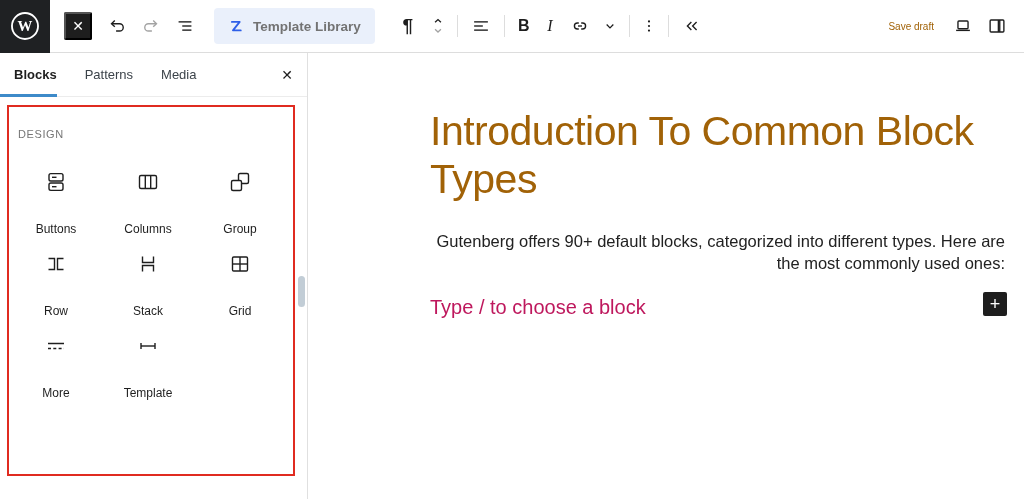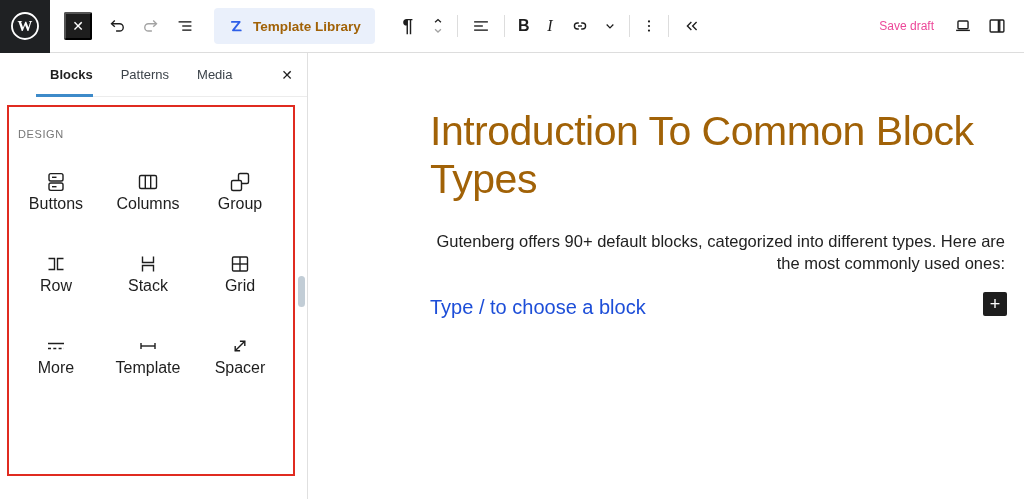--- a/index.html
+++ b/index.html
@@ -12,53 +12,53 @@
   
   .topbar { position:absolute; top:0; left:0; right:0; height:53px; background:#fff;
             border-bottom:1px solid #ddd; display:flex; align-items:center; }
   .wp-tile { width:50px; height:53px; background:#1f2123; display:flex; align-items:center; justify-content:center; flex:0 0 auto; cursor:pointer; }
   .inserter-toggle { margin-left:14px; width:28px; height:28px; background:#1e1e1e; border-radius:2px;
             color:#fff; font-size:14px; display:flex; align-items:center; justify-content:center; cursor:pointer; }
   .tbtn { width:34px; height:34px; display:flex; align-items:center; justify-content:center; background:none; border:none; cursor:pointer; }
   .tbtn.narrow { width:26px; }
   .tl-btn { margin-left:12px; height:36px; padding:0 14px; display:flex; align-items:center; gap:8px;
             background:#eaf0fb; border:none; border-radius:4px; cursor:pointer;
-            color:#a16207; font-weight:700; font-size:13.5px; font-family:"Liberation Sans",sans-serif; }
+            color:#737373; font-weight:700; font-size:13.5px; font-family:"Liberation Sans",sans-serif; }
   .sep-v { width:1px; height:22px; background:#ddd; margin:0 6px; }
   .glyph-p { font-size:19px; font-weight:600; color:#1e1e1e; }
   .glyph-b { font-size:16px; font-weight:800; color:#1e1e1e; }
   .glyph-i { font-size:16px; font-style:italic; font-family:"Liberation Serif",serif; color:#1e1e1e; }
   .spacer-flex { flex:1; }
-  .save-draft { color:#ec4899; font-size:12px; background:none; border:none; cursor:pointer; font-family:"Liberation Sans",sans-serif; margin-right:12px; }
+  .save-draft { color:#a16207; font-size:10px; background:none; border:none; cursor:pointer; font-family:"Liberation Sans",sans-serif; margin-right:12px; }
   .topbar-right { display:flex; align-items:center; margin-right:10px; }
 
   
   .sidebar { position:absolute; top:53px; left:0; bottom:0; width:308px; background:#fff; border-right:1px solid #e0e0e0; }
-  .tabbar { position:relative; height:44px; display:flex; align-items:center; border-bottom:1px solid #ececec;margin-left:36px; }
+  .tabbar { position:relative; height:44px; display:flex; align-items:center; border-bottom:1px solid #ececec; }
   .tab { font-size:13px; color:#3c434a; background:none; border:none; cursor:pointer; padding:0 14px; height:100%; font-family:"Liberation Sans",sans-serif; }
   .tab.active { color:#1e1e1e; font-weight:700; }
   .tab-underline { position:absolute; left:0; bottom:-1px; width:57px; height:3px; background:#3d8ac9; }
   .tabbar-close { margin-left:auto; margin-right:14px; background:none; border:none; font-size:14px; color:#1e1e1e; cursor:pointer; }
 
   .annotation-rect { position:absolute; left:7px; top:52px; width:288px; height:371px; border:2px solid #e02b20; pointer-events:none; }
 
   .section-label { margin:31px 0 0 18px; font-size:11px; letter-spacing:.6px; color:#757575; font-weight:500; }
   .blocks-grid { position:absolute; left:10px; top:106px; width:276px; display:grid; grid-template-columns:repeat(3,92px); grid-auto-rows:82px; }
   .block-item { display:flex; flex-direction:column; align-items:center; padding-top:11px; cursor:pointer; border-radius:2px; }
   .block-item .bicon { width:24px; height:24px; }
-  .block-item .blabel { margin-top:1px; font-size:16px; color:#1e1e1e; white-space:nowrap; }
+  .block-item .blabel { margin-top:28px; font-size:12px; color:#1e1e1e; white-space:nowrap; }
 
   .scroll-thumb { position:absolute; right:2px; top:223px; width:7px; height:31px; border-radius:4px; background:#c2cdd6; cursor:grab; }
 
   
   .canvas { position:absolute; top:53px; left:309px; right:0; bottom:0; background:#fff; }
   .doc-col { position:absolute; left:121px; top:55px; width:575px; }
   .post-title { font-size:41px; line-height:1.17; font-weight:400; color:#a16207; letter-spacing:-0.5px; cursor:text; }
   .post-paragraph { margin-top:27px; font-size:16.5px; line-height:1.33; color:#222; cursor:text;text-align:right; }
-  .empty-block { margin-top:21px; font-size:20px; color:#1d4ed8; cursor:text; }
+  .empty-block { margin-top:21px; font-size:20px; color:#be185d; cursor:text; }
   .appender-plus { position:absolute; right:17px; top:239px; width:24px; height:24px; background:#1e1e1e; border:none; border-radius:2px;
                    color:#fff; font-size:18px; line-height:1; display:flex; align-items:center; justify-content:center; cursor:pointer; }
 </style>
 </head>
 <body>
 
 <div class="topbar">
 
   <div class="wp-tile">
     <span>
@@ -307,30 +307,20 @@
       <span class="bicon">
         <svg width="24" height="24" viewBox="0 0 24 24" class="ic" style="stroke-width:1.4">
           <line x1="5" y1="12" x2="19" y2="12"></line>
           <line x1="5" y1="9" x2="5" y2="15"></line>
             <line x1="19" y1="9" x2="19" y2="15"></line>
         </svg>
       </span>
       <span class="blabel">Template</span>
     </div>
 
-    <div class="block-item">
-      <span class="bicon">
-        <svg width="24" height="24" viewBox="0 0 24 24" class="ic" style="stroke-width:1.4">
-          <line x1="7.2" y1="16.8" x2="16.8" y2="7.2"></line>
-          <path d="M11.9 7.2 h4.9 v4.9"></path>
-          <path d="M12.1 16.8 h-4.9 v-4.9"></path>
-        </svg>
-      </span>
-      <span class="blabel">Spacer</span>
-    </div>
 
   </div>
 
   <div class="scroll-thumb"></div>
 
   <div class="annotation-rect"></div>
 </div>
 
 <div class="canvas">
   <div class="doc-col">

